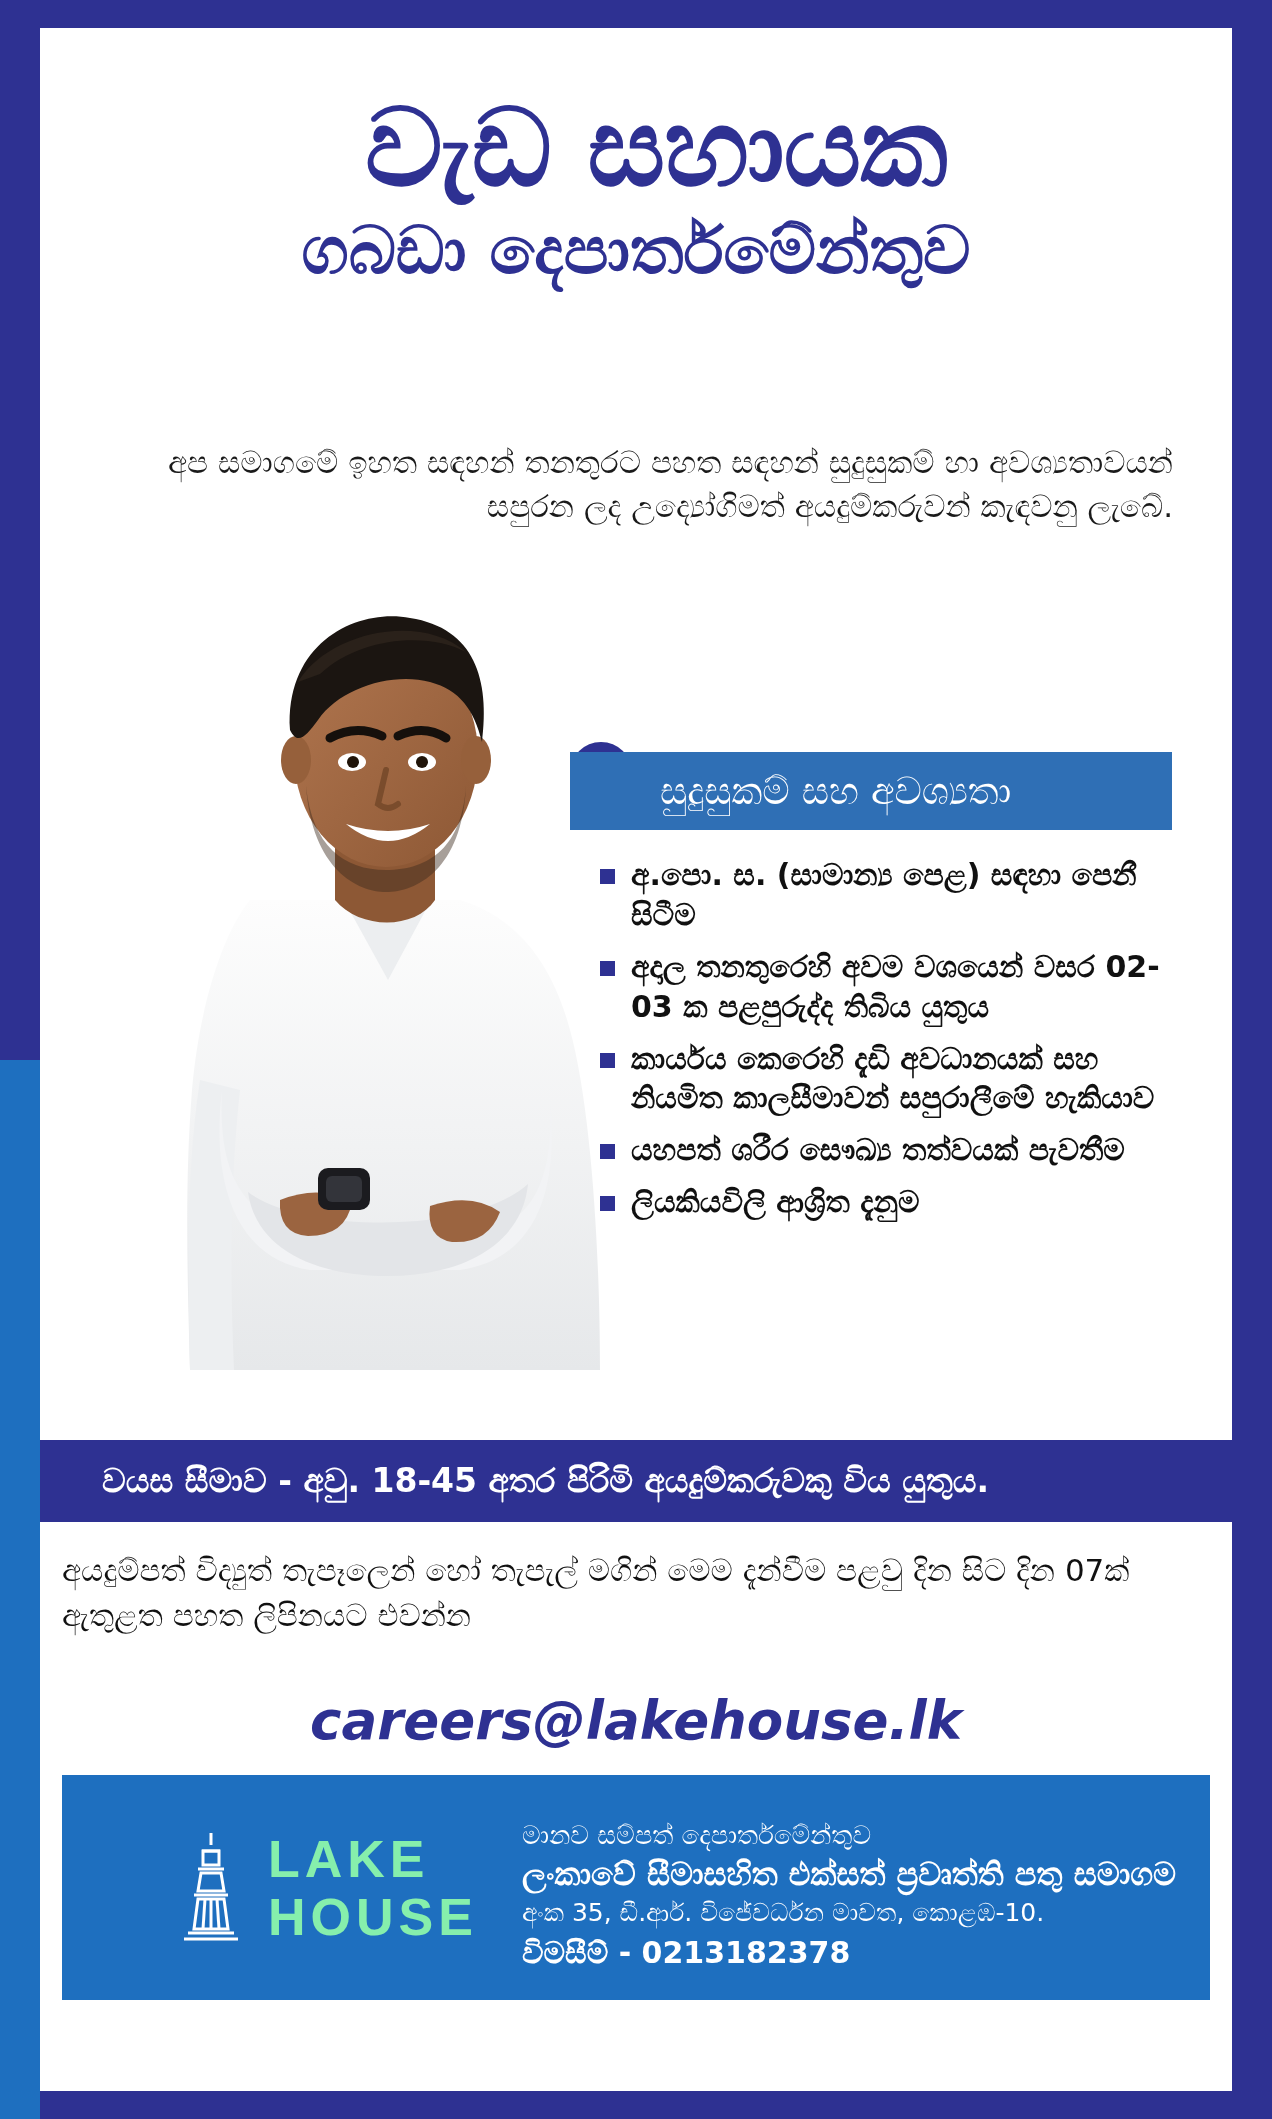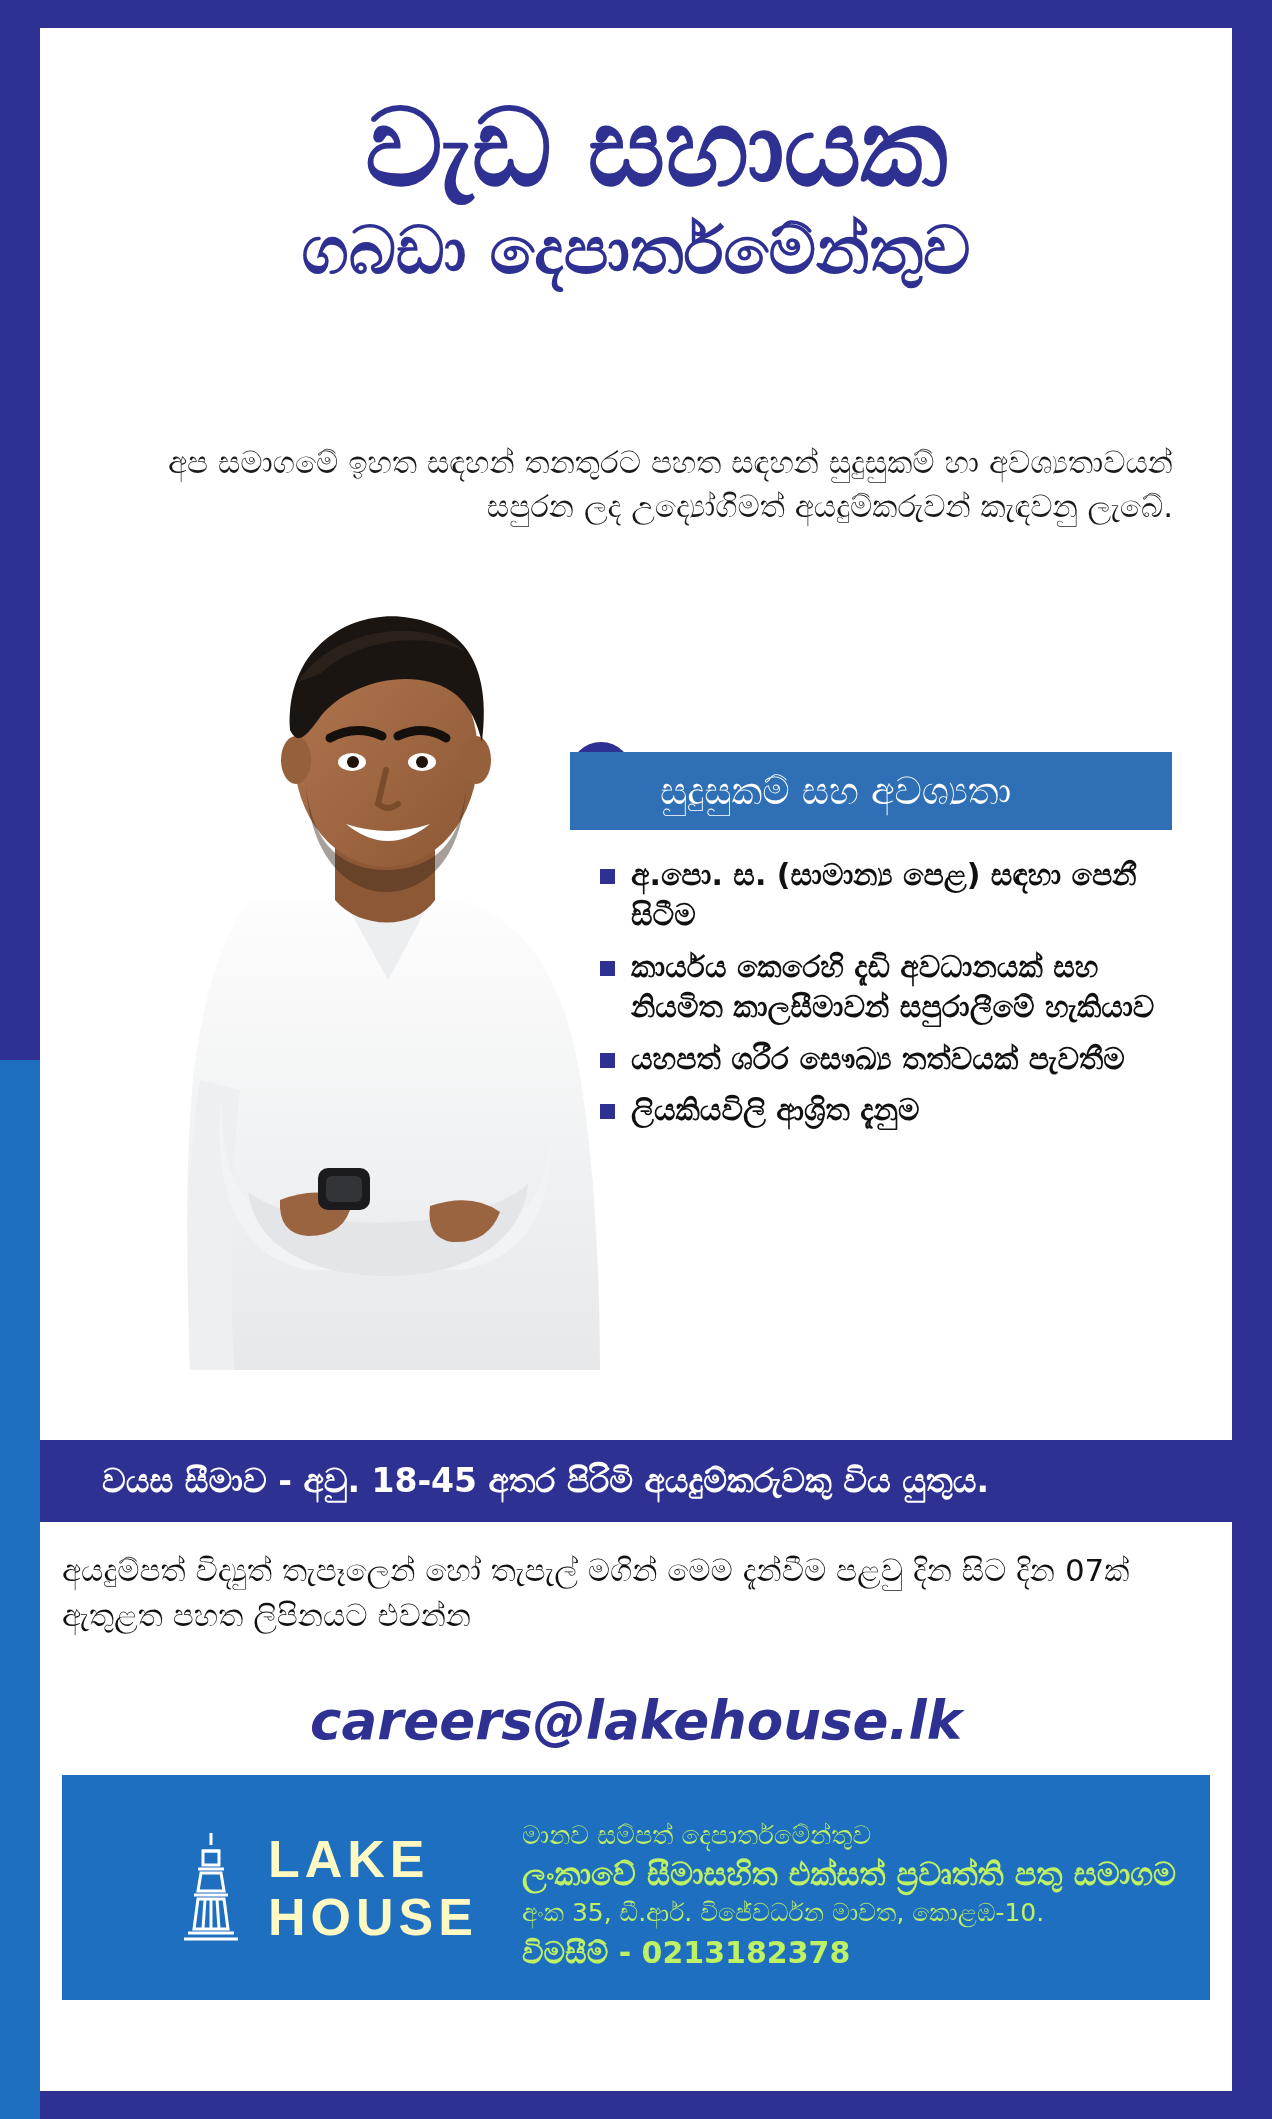--- a/index.html
+++ b/index.html
@@ -212,32 +212,32 @@
     align-items: center;
     padding-left: 110px;
     flex: 0 0 auto;
   }
   .logo-mark {
     width: 78px;
     height: 118px;
     margin-right: 18px;
   }
   .logo-text {
-    color: #fef9c3;
+    color: #86efac;
     font-family: "Liberation Sans", sans-serif;
     font-weight: 700;
     letter-spacing: 5px;
     line-height: 1.0;
   }
   .logo-text .l1 { font-size: 52px; display: block; }
   .logo-text .l2 { font-size: 52px; display: block; margin-top: 6px; }
 
   .footer-addr {
     padding-left: 44px;
-    color: #bef264;
+    color: #ffffff;
     margin-top: 17px;
   }
   .footer-addr .a1 { font-size: 26px; line-height: 1.35; }
   .footer-addr .a2 { font-size: 32px; line-height: 1.32; font-weight: 700; }
   .footer-addr .a3 { font-size: 25px; line-height: 1.4; }
   .footer-addr .a4 { font-size: 30px; line-height: 1.4; font-weight: 700; margin-top: 2px; }
 </style>
 </head>
 <body>
 
@@ -310,20 +310,24 @@
 
   <div class="qual-dot"></div>
   <div class="qual-bar">
     <div class="qual-bar-title">සුදුසුකම් සහ අවශ්‍යතා</div>
   </div>
 
   <div class="qual-list">
     <div class="qual-item">
       <span class="bullet"></span>
       <span class="qual-text">අ.පො. ස. (සාමාන්‍ය පෙළ) සඳහා පෙනී සිටීම</span>
+    </div>
+    <div class="qual-item">
+      <span class="bullet"></span>
+      <span class="qual-text">අදාල තනතුරෙහි අවම වශයෙන් වසර 02-03 ක පළපුරුද්ද තිබිය යුතුය</span>
     </div>
     <div class="qual-item">
       <span class="bullet"></span>
       <span class="qual-text">කාර්යය කෙරෙහි දැඩි අවධානයක් සහ නියමිත කාලසීමාවන් සපුරාලීමේ හැකියාව</span>
     </div>
     <div class="qual-item">
       <span class="bullet"></span>
       <span class="qual-text">යහපත් ශරීර සෞඛ්‍ය තත්වයක් පැවතීම</span>
     </div>
     <div class="qual-item">

